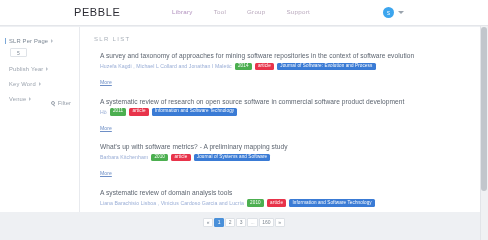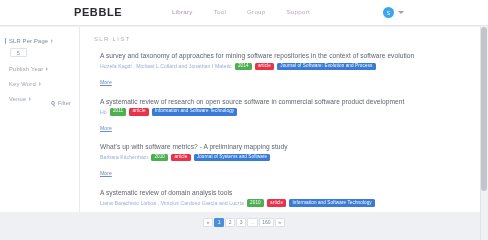--- a/index.html
+++ b/index.html
@@ -14,21 +14,21 @@
 
   
   .topbar {
     position: absolute; top: 0; left: 0; width: 488px; height: 26px;
     background: #ffffff;
     border-bottom: 1px solid #e4e6ea;
     display: flex; align-items: center;
   }
   .logo {
     position: absolute; left: 74px; top: 6px;
-    font-size: 11px; font-weight: bold; letter-spacing: 0.6px;
+    font-size: 11px; font-weight: normal; letter-spacing: 0.6px;
     color: #2b2b33; font-family: "Liberation Sans", sans-serif;
   }
   .nav { position: absolute; left: 172px; top: 8px; display: flex; gap: 21px; }
   .nav-item {
     font-size: 6.2px; color: #b9a9bd; letter-spacing: 0.25px;
     cursor: pointer; white-space: nowrap;
   }
   .nav-item.active { color: #b08fbd; }
   .user-area {
     position: absolute; right: 84px; top: 7px;

